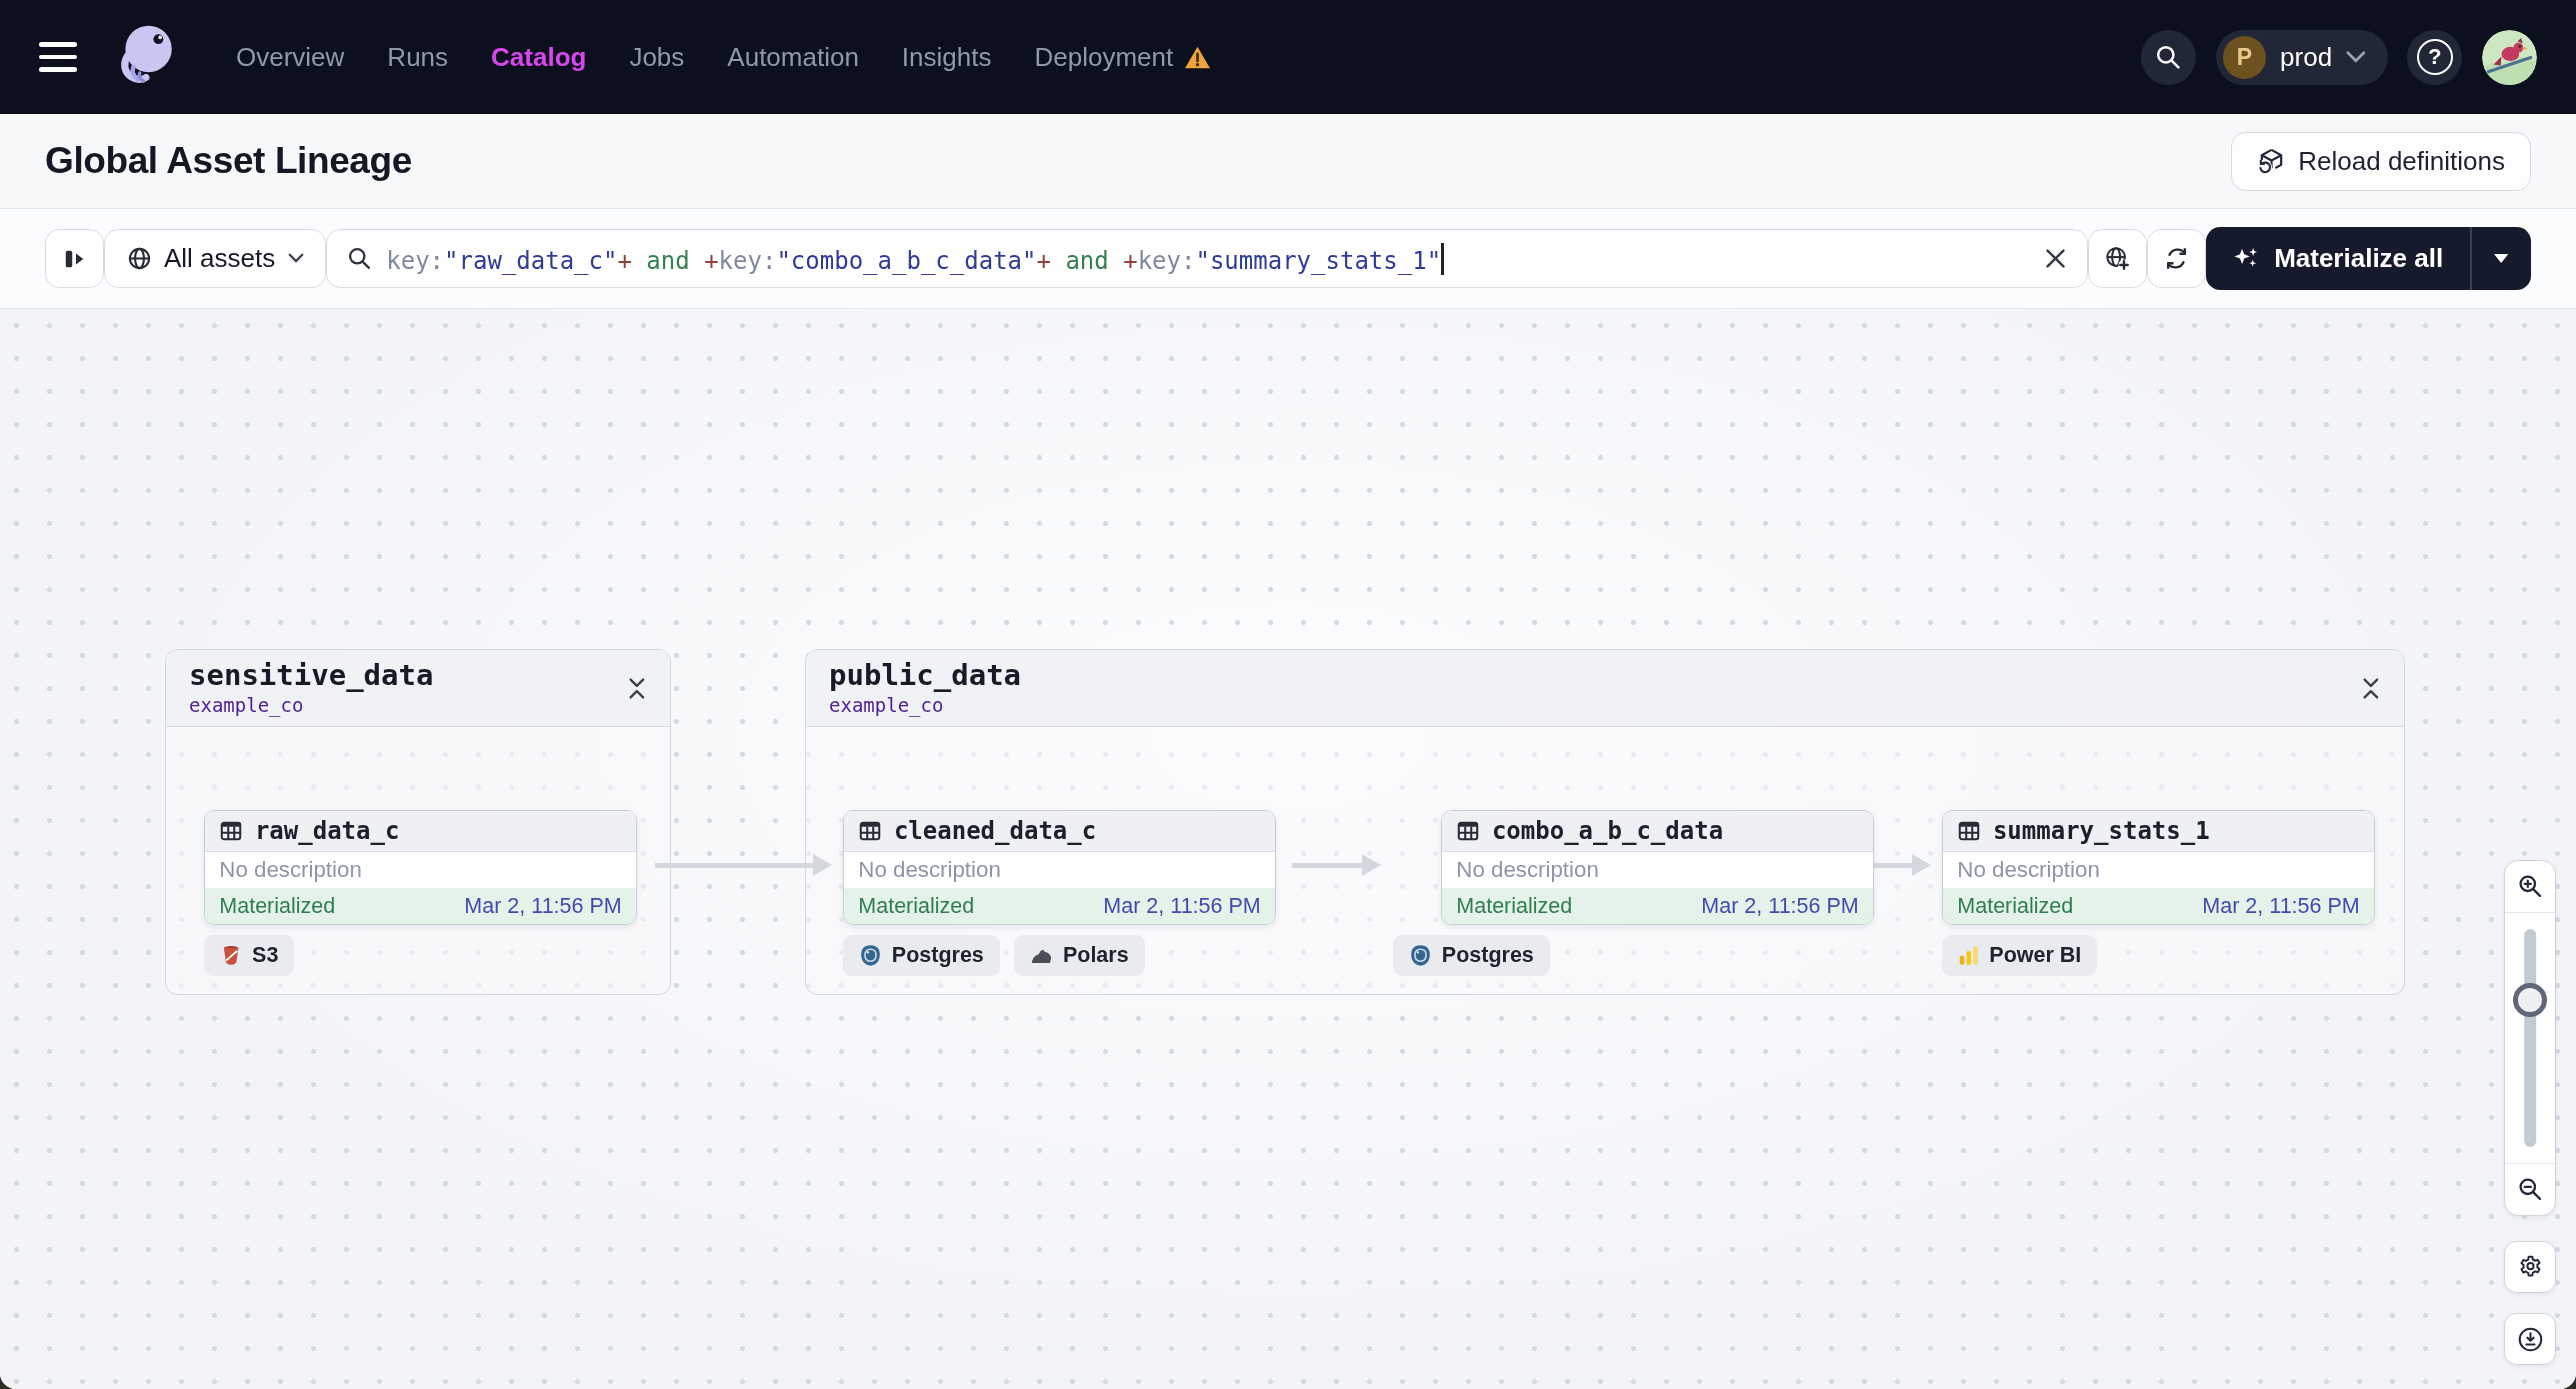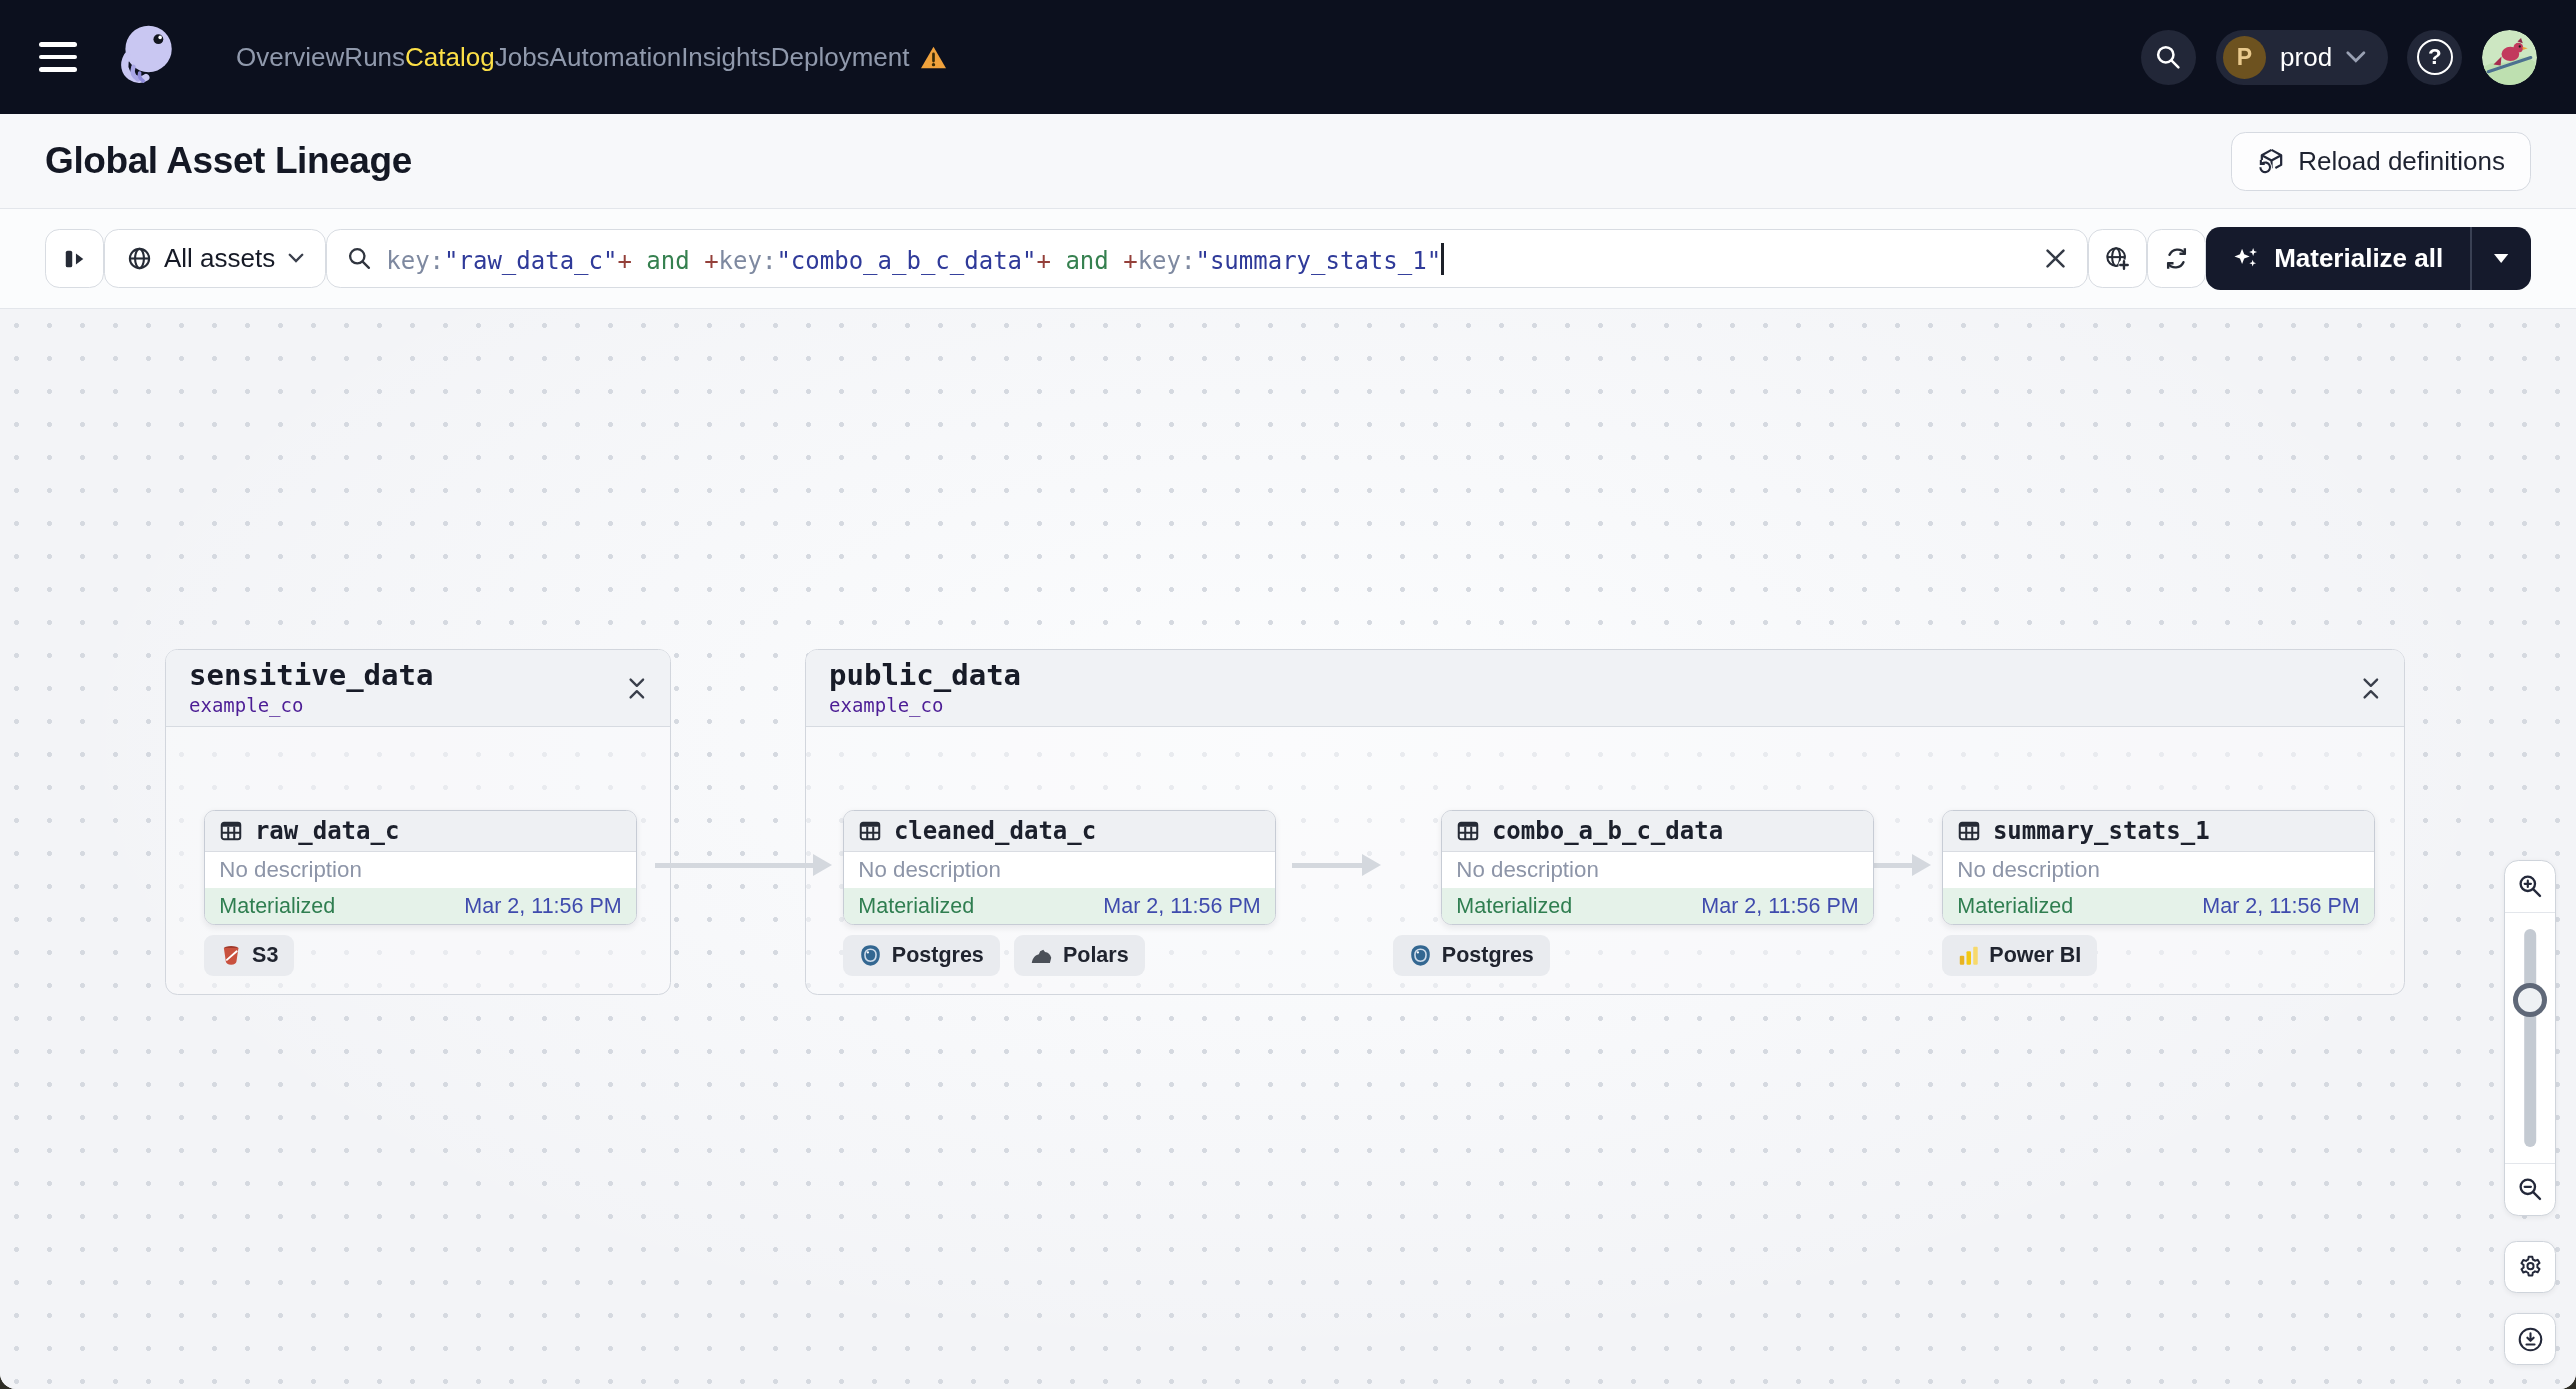--- a/index.html
+++ b/index.html
@@ -21,23 +21,23 @@
   
   .topnav {
     flex:0 0 auto; height:114px;
     background:#0c101e;
     display:flex; align-items:center;
     padding:0 39px;
   }
   .hamburger { display:flex; flex-direction:column; gap:8px; cursor:pointer; }
   .hamburger span { display:block; width:38px; height:4.5px; background:#fff; border-radius:2.7px; }
   .logo { margin-left:27px; display:flex; align-items:center; }
-  .nav-links { display:flex; align-items:center; margin-left:50px; font-size:26px; color:#9099ac; }
+  .nav-links { display:flex; align-items:center; gap:43px; margin-left:50px; font-size:26px; color:#9099ac; }
   .nav-link { display:flex; align-items:center; gap:10.7px; cursor:pointer; }
-  .nav-link.active { color:#fde047; font-weight:400; }
+  .nav-link.active { color:#d946ef; font-weight:700; }
   .nav-right { margin-left:auto; display:flex; align-items:center; gap:19.7px; }
   .circle-btn {
     width:55px; height:55px; border-radius:50%;
     background:#222738; display:flex; align-items:center; justify-content:center;
     cursor:pointer;
   }
   .env-pill {
     height:55px; border-radius:28px; background:#222738;
     display:flex; align-items:center; gap:14.3px; padding:0 21.5px 0 7.2px;
     color:#fff; font-size:26px; cursor:pointer;

